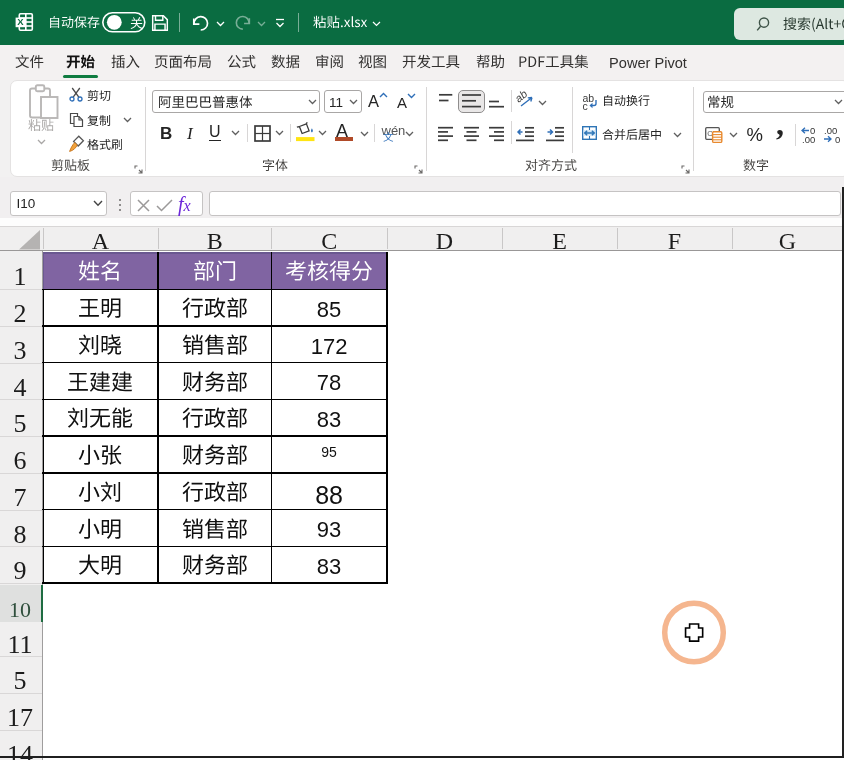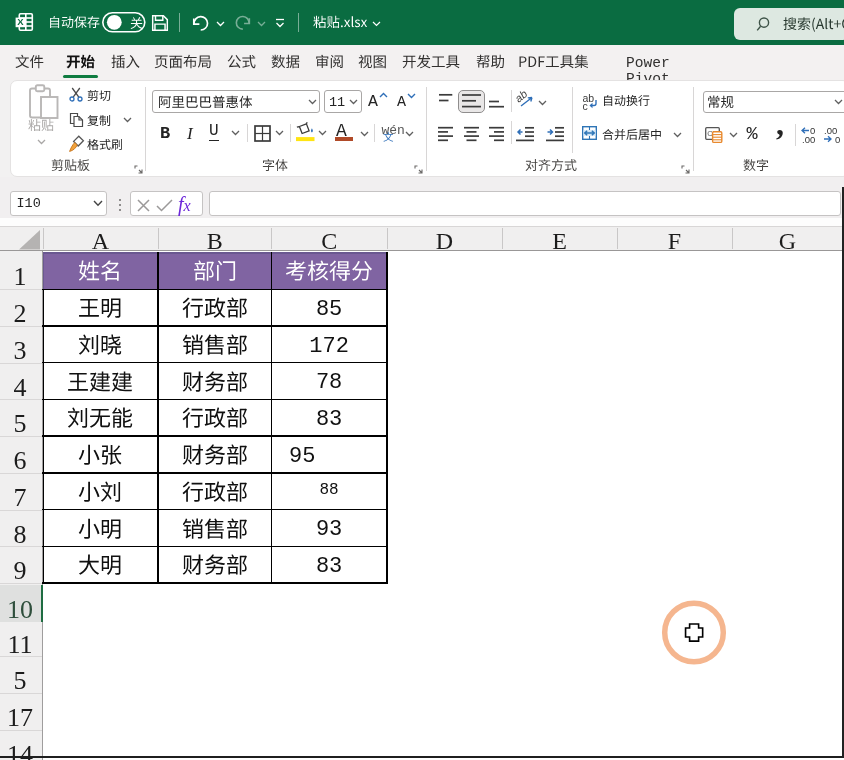--- a/index.html
+++ b/index.html
@@ -1,15 +1,15 @@
 <!DOCTYPE html>
 <html><head><meta charset="utf-8"><style>
 html,body{margin:0;padding:0;width:844px;height:760px;overflow:hidden;background:#fff;font-family:"Liberation Sans",sans-serif}
 .t{position:absolute;overflow:visible}
-.ls{font-family:Liberation Mono, monospace;position:absolute}
+.ls{font-family:Liberation Sans, sans-serif;position:absolute}
 .lf{font-family:"Liberation Serif",serif;position:absolute}
 .vsep{position:absolute;width:1px;background:#d8d6d6}
 .combo{position:absolute;background:#fff;border:1px solid #a9a7a6;border-radius:3px;box-sizing:border-box}
 .fbox{position:absolute;background:#fff;border:1px solid #c5c3c3;border-radius:3px;box-sizing:border-box}
 
 </style></head><body>
 <div style="position:absolute;left:0;top:0;width:844px;height:45px;background:#0a6c41"></div>
 <svg class="t" style="left:15px;top:12px" width="20" height="20" viewBox="0 0 20 20">
 <g fill="none" stroke="#fff" stroke-width="1.6">
 <rect x="4.3" y="1.8" width="13" height="16.4" rx="1.2"></rect>
@@ -430,21 +430,21 @@
 <div style="position:absolute;left:0;top:436.0px;width:42px;height:1px;background:#d9d7d7"></div>
 <div style="position:absolute;left:0;top:472.8px;width:42px;height:1px;background:#d9d7d7"></div>
 <div style="position:absolute;left:0;top:509.5px;width:42px;height:1px;background:#d9d7d7"></div>
 <div style="position:absolute;left:0;top:546.2px;width:42px;height:1px;background:#d9d7d7"></div>
 <div style="position:absolute;left:0;top:583.0px;width:42px;height:1px;background:#d9d7d7"></div>
 <div style="position:absolute;left:0;top:619.7px;width:42px;height:1px;background:#d9d7d7"></div>
 <div style="position:absolute;left:0;top:656.4px;width:42px;height:1px;background:#d9d7d7"></div>
 <div style="position:absolute;left:0;top:693.2px;width:42px;height:1px;background:#d9d7d7"></div>
 <div style="position:absolute;left:0;top:729.9px;width:42px;height:1px;background:#d9d7d7"></div>
 <div style="position:absolute;left:0;top:584.6px;width:43px;height:37.5px;background:#dfe0df;border-right:2.5px solid #1e6c41;box-sizing:border-box;z-index:1"></div>
-<div class="lf" style="position:absolute;left:0;top:585.2px;width:40px;height:36.7px;text-align:center;font-size:26px;line-height:49px;color:#2f4f3c;z-index:2">10</div>
+<div class="lf" style="position:absolute;left:0;top:585.2px;width:40px;height:36.7px;text-align:center;font-size:22px;line-height:49px;color:#2f4f3c;z-index:2">10</div>
 <div style="position:absolute;left:42.6px;top:252.4px;width:344.4px;height:36.73px;background:#8064A2"></div>
 <div style="position:absolute;left:42.6px;top:252.4px;width:344.4px;height:1.2px;background:#6a5890"></div>
 <div style="position:absolute;left:42.0px;top:288.5px;width:345.59999999999997px;height:1.4px;background:#000"></div>
 <div style="position:absolute;left:42.0px;top:325.3px;width:345.59999999999997px;height:1.4px;background:#000"></div>
 <div style="position:absolute;left:42.0px;top:362.0px;width:345.59999999999997px;height:1.4px;background:#000"></div>
 <div style="position:absolute;left:42.0px;top:398.7px;width:345.59999999999997px;height:1.4px;background:#000"></div>
 <div style="position:absolute;left:42.0px;top:435.4px;width:345.59999999999997px;height:1.4px;background:#000"></div>
 <div style="position:absolute;left:42.0px;top:472.2px;width:345.59999999999997px;height:1.4px;background:#000"></div>
 <div style="position:absolute;left:42.0px;top:508.9px;width:345.59999999999997px;height:1.4px;background:#000"></div>
 <div style="position:absolute;left:42.0px;top:545.6px;width:345.59999999999997px;height:1.4px;background:#000"></div>
@@ -490,28 +490,28 @@
 <svg class="t" style="left:181.7px;top:426.3px" width="2" height="2">
     <path d="M9.6 -17.2V-15.6H20.4V-17.2ZM5.9 -18.5C4.8 -16.9 2.6 -14.9 0.8 -13.7C1.1 -13.4 1.5 -12.7 1.7 -12.4C3.7 -13.8 6.0 -15.9 7.5 -17.8ZM8.6 -11.1V-9.5H16.0V-0.4C16.0 -0.0 15.9 0.1 15.4 0.1C15.0 0.1 13.6 0.1 12.0 0.1C12.2 0.5 12.5 1.2 12.5 1.7C14.7 1.7 15.9 1.7 16.7 1.5C17.4 1.2 17.7 0.7 17.7 -0.4V-9.5H21.0V-11.1ZM6.8 -13.8C5.2 -11.3 2.8 -8.7 0.5 -7.1C0.9 -6.8 1.5 -6.0 1.7 -5.7C2.5 -6.4 3.4 -7.1 4.2 -8.0V1.8H5.9V-9.8C6.8 -10.9 7.6 -12.1 8.3 -13.2Z M35.5 -18.5C34.9 -15.2 33.9 -12.0 32.4 -9.7V-10.5H29.4V-15.3H33.2V-16.9H23.1V-15.3H27.8V-3.0L25.6 -2.5V-12.0H24.0V-2.2L22.7 -1.9L23.1 -0.3C25.8 -0.9 29.7 -1.8 33.4 -2.7L33.2 -4.2L29.4 -3.3V-8.9H31.9L31.8 -8.8C32.1 -8.6 32.8 -8.0 33.1 -7.7C33.6 -8.4 34.1 -9.2 34.5 -10.1C35.1 -7.7 35.8 -5.6 36.8 -3.8C35.6 -2.0 33.9 -0.7 31.7 0.4C32.1 0.7 32.6 1.4 32.7 1.8C34.8 0.7 36.4 -0.6 37.7 -2.3C38.9 -0.6 40.3 0.8 42.2 1.8C42.4 1.3 42.9 0.7 43.3 0.4C41.4 -0.5 39.9 -2.0 38.7 -3.8C40.1 -6.2 41.0 -9.2 41.6 -12.8H43.1V-14.4H36.2C36.5 -15.6 36.9 -16.9 37.1 -18.2ZM35.7 -12.8H39.9C39.5 -9.9 38.8 -7.5 37.8 -5.4C36.7 -7.5 36.0 -9.9 35.5 -12.5Z M47.1 -13.8C47.7 -12.6 48.3 -11.0 48.5 -10.0L50.0 -10.4C49.8 -11.5 49.2 -13.0 48.5 -14.2ZM57.8 -17.3V1.7H59.3V-15.8H62.8C62.2 -14.1 61.4 -11.7 60.5 -9.9C62.5 -7.9 63.1 -6.2 63.1 -4.9C63.1 -4.1 62.9 -3.4 62.5 -3.1C62.2 -3.0 61.9 -2.9 61.6 -2.9C61.1 -2.9 60.5 -2.9 59.9 -3.0C60.1 -2.5 60.3 -1.8 60.3 -1.4C61.0 -1.4 61.7 -1.4 62.2 -1.4C62.7 -1.5 63.2 -1.6 63.6 -1.9C64.3 -2.4 64.6 -3.4 64.6 -4.7C64.6 -6.2 64.1 -8.0 62.1 -10.1C63.1 -12.1 64.1 -14.6 64.9 -16.7L63.7 -17.4L63.5 -17.3ZM49.4 -18.2C49.8 -17.5 50.1 -16.6 50.4 -15.9H45.8V-14.4H56.1V-15.9H52.1C51.8 -16.6 51.3 -17.7 50.9 -18.6ZM53.5 -14.3C53.2 -13.0 52.5 -11.2 51.9 -9.9H45.1V-8.4H56.6V-9.9H53.5C54.1 -11.1 54.7 -12.6 55.2 -13.9ZM46.4 -6.4V1.6H48.0V0.6H54.0V1.5H55.6V-6.4ZM48.0 -0.9V-4.9H54.0V-0.9Z" fill="#111111"></path>
   </svg>
 <div class="ls" style="position:absolute;left:289.1px;top:407.1px;width:80px;text-align:center;font-size:22px;color:#111">83</div>
 <svg class="t" style="left:78.3px;top:463.0px" width="2" height="2">
     <path d="M10.2 -18.2V-0.5C10.2 -0.1 10.0 0.0 9.6 0.1C9.1 0.1 7.5 0.1 5.9 0.0C6.2 0.5 6.5 1.3 6.6 1.8C8.7 1.8 10.1 1.7 10.9 1.5C11.7 1.2 12.0 0.7 12.0 -0.5V-18.2ZM15.5 -12.6C17.4 -9.4 19.2 -5.3 19.7 -2.7L21.5 -3.4C20.9 -6.0 19.0 -10.1 17.1 -13.2ZM4.4 -13.0C3.9 -10.1 2.7 -6.2 0.7 -3.9C1.2 -3.7 1.9 -3.3 2.3 -3.0C4.3 -5.5 5.6 -9.5 6.3 -12.7Z M40.6 -17.5C39.4 -15.2 37.3 -13.1 35.2 -11.7C35.5 -11.5 36.2 -10.9 36.4 -10.6C38.6 -12.1 40.8 -14.5 42.2 -17.0ZM24.6 -12.7C24.5 -10.6 24.2 -7.7 23.9 -6.0H28.3C28.1 -2.0 27.9 -0.5 27.5 -0.1C27.3 0.1 27.0 0.2 26.7 0.2C26.3 0.2 25.2 0.2 24.1 0.1C24.3 0.5 24.5 1.1 24.6 1.5C25.7 1.6 26.8 1.6 27.3 1.6C28.0 1.5 28.4 1.4 28.8 0.9C29.5 0.3 29.7 -1.6 30.0 -6.8C30.0 -7.0 30.1 -7.5 30.1 -7.5H25.7C25.8 -8.6 25.9 -9.9 26.0 -11.1H29.9V-17.6H24.0V-16.1H28.3V-12.7ZM32.4 1.9C32.8 1.6 33.4 1.3 37.8 -0.5C37.7 -0.9 37.7 -1.6 37.7 -2.1L34.4 -0.8V-8.4H36.5C37.5 -4.1 39.4 -0.5 42.2 1.5C42.5 1.0 43.0 0.4 43.4 0.1C40.8 -1.5 39.0 -4.7 38.1 -8.4H43.1V-9.9H34.4V-18.0H32.7V-9.9H30.3V-8.4H32.7V-1.0C32.7 -0.2 32.1 0.3 31.7 0.5C32.0 0.8 32.3 1.5 32.4 1.9Z" fill="#111111"></path>
   </svg>
 <svg class="t" style="left:181.7px;top:463.0px" width="2" height="2">
     <path d="M4.9 -14.7V-8.4C4.9 -5.5 4.7 -1.5 0.7 0.6C1.1 0.9 1.5 1.4 1.7 1.7C5.9 -0.8 6.4 -5.0 6.4 -8.3V-14.7ZM5.9 -2.8C6.9 -1.6 8.2 0.1 8.7 1.2L9.9 0.2C9.3 -0.8 8.0 -2.5 7.0 -3.7ZM1.9 -17.4V-3.9H3.2V-16.1H7.9V-4.0H9.3V-17.4ZM16.7 -18.5V-14.1H10.3V-12.6H16.2C14.8 -8.7 12.2 -4.7 9.7 -2.6C10.1 -2.3 10.6 -1.7 10.9 -1.3C13.1 -3.2 15.2 -6.4 16.7 -9.8V-0.4C16.7 -0.0 16.6 0.1 16.3 0.1C15.9 0.1 14.8 0.1 13.6 0.1C13.9 0.5 14.1 1.3 14.2 1.7C15.8 1.7 16.9 1.7 17.5 1.4C18.2 1.1 18.4 0.6 18.4 -0.4V-12.6H21.0V-14.1H18.4V-18.5Z M31.8 -8.4C31.7 -7.6 31.6 -6.9 31.4 -6.2H24.8V-4.8H30.9C29.6 -1.9 27.2 -0.4 23.3 0.3C23.5 0.6 24.0 1.4 24.2 1.7C28.5 0.7 31.2 -1.2 32.6 -4.8H39.3C39.0 -1.8 38.5 -0.5 38.0 -0.1C37.8 0.1 37.5 0.1 37.0 0.1C36.5 0.1 35.1 0.1 33.7 -0.0C34.0 0.4 34.2 1.0 34.2 1.5C35.6 1.5 36.9 1.5 37.5 1.5C38.3 1.5 38.8 1.3 39.3 0.9C40.1 0.2 40.6 -1.5 41.1 -5.5C41.1 -5.7 41.1 -6.2 41.1 -6.2H33.1C33.3 -6.8 33.4 -7.5 33.5 -8.2ZM38.4 -14.8C37.1 -13.5 35.3 -12.4 33.2 -11.6C31.5 -12.3 30.1 -13.3 29.1 -14.5L29.4 -14.8ZM30.4 -18.5C29.3 -16.6 27.1 -14.3 24.0 -12.7C24.3 -12.5 24.8 -11.9 25.0 -11.5C26.1 -12.1 27.1 -12.8 28.1 -13.6C28.9 -12.5 30.0 -11.6 31.3 -10.9C28.7 -10.1 25.8 -9.6 23.0 -9.3C23.3 -8.9 23.6 -8.3 23.7 -7.9C26.9 -8.2 30.2 -8.9 33.2 -10.1C35.7 -9.0 38.8 -8.4 42.2 -8.1C42.4 -8.6 42.8 -9.2 43.1 -9.6C40.2 -9.8 37.4 -10.2 35.1 -10.9C37.6 -12.1 39.6 -13.6 41.0 -15.6L40.0 -16.3L39.7 -16.2H30.7C31.3 -16.9 31.7 -17.5 32.1 -18.2Z M47.1 -13.8C47.7 -12.6 48.3 -11.0 48.5 -10.0L50.0 -10.4C49.8 -11.5 49.2 -13.0 48.5 -14.2ZM57.8 -17.3V1.7H59.3V-15.8H62.8C62.2 -14.1 61.4 -11.7 60.5 -9.9C62.5 -7.9 63.1 -6.2 63.1 -4.9C63.1 -4.1 62.9 -3.4 62.5 -3.1C62.2 -3.0 61.9 -2.9 61.6 -2.9C61.1 -2.9 60.5 -2.9 59.9 -3.0C60.1 -2.5 60.3 -1.8 60.3 -1.4C61.0 -1.4 61.7 -1.4 62.2 -1.4C62.7 -1.5 63.2 -1.6 63.6 -1.9C64.3 -2.4 64.6 -3.4 64.6 -4.7C64.6 -6.2 64.1 -8.0 62.1 -10.1C63.1 -12.1 64.1 -14.6 64.9 -16.7L63.7 -17.4L63.5 -17.3ZM49.4 -18.2C49.8 -17.5 50.1 -16.6 50.4 -15.9H45.8V-14.4H56.1V-15.9H52.1C51.8 -16.6 51.3 -17.7 50.9 -18.6ZM53.5 -14.3C53.2 -13.0 52.5 -11.2 51.9 -9.9H45.1V-8.4H56.6V-9.9H53.5C54.1 -11.1 54.7 -12.6 55.2 -13.9ZM46.4 -6.4V1.6H48.0V0.6H54.0V1.5H55.6V-6.4ZM48.0 -0.9V-4.9H54.0V-0.9Z" fill="#111111"></path>
   </svg>
-<div class="ls" style="position:absolute;left:289.1px;top:443.8px;width:80px;text-align:left;font-size:22px;color:#111">95</div>
+<div class="ls" style="position:absolute;left:289.1px;top:443.8px;width:80px;text-align:center;font-size:14px;color:#111">95</div>
 <svg class="t" style="left:78.3px;top:499.8px" width="2" height="2">
     <path d="M10.2 -18.2V-0.5C10.2 -0.1 10.0 0.0 9.6 0.1C9.1 0.1 7.5 0.1 5.9 0.0C6.2 0.5 6.5 1.3 6.6 1.8C8.7 1.8 10.1 1.7 10.9 1.5C11.7 1.2 12.0 0.7 12.0 -0.5V-18.2ZM15.5 -12.6C17.4 -9.4 19.2 -5.3 19.7 -2.7L21.5 -3.4C20.9 -6.0 19.0 -10.1 17.1 -13.2ZM4.4 -13.0C3.9 -10.1 2.7 -6.2 0.7 -3.9C1.2 -3.7 1.9 -3.3 2.3 -3.0C4.3 -5.5 5.6 -9.5 6.3 -12.7Z M35.8 -15.9V-3.9H37.4V-15.9ZM40.5 -18.1V-0.4C40.5 0.0 40.3 0.1 40.0 0.1C39.6 0.2 38.3 0.2 37.0 0.1C37.2 0.6 37.4 1.3 37.5 1.8C39.4 1.8 40.5 1.7 41.2 1.5C41.9 1.2 42.1 0.7 42.1 -0.4V-18.1ZM27.2 -17.9C27.8 -16.9 28.4 -15.6 28.7 -14.8H23.0V-13.3H30.8C30.4 -11.1 29.9 -9.1 29.2 -7.3C27.9 -8.8 26.5 -10.2 25.2 -11.4L24.1 -10.4C25.5 -9.0 27.1 -7.4 28.5 -5.7C27.1 -3.1 25.4 -1.0 22.9 0.5C23.3 0.8 23.9 1.4 24.1 1.8C26.4 0.2 28.2 -1.9 29.6 -4.4C30.7 -3.0 31.7 -1.6 32.3 -0.5L33.6 -1.7C32.8 -2.9 31.7 -4.4 30.3 -6.0C31.3 -8.1 32.0 -10.6 32.5 -13.3H34.4V-14.8H28.8L30.2 -15.5C29.9 -16.3 29.2 -17.6 28.6 -18.5Z" fill="#111111"></path>
   </svg>
 <svg class="t" style="left:181.7px;top:499.8px" width="2" height="2">
     <path d="M9.6 -17.2V-15.6H20.4V-17.2ZM5.9 -18.5C4.8 -16.9 2.6 -14.9 0.8 -13.7C1.1 -13.4 1.5 -12.7 1.7 -12.4C3.7 -13.8 6.0 -15.9 7.5 -17.8ZM8.6 -11.1V-9.5H16.0V-0.4C16.0 -0.0 15.9 0.1 15.4 0.1C15.0 0.1 13.6 0.1 12.0 0.1C12.2 0.5 12.5 1.2 12.5 1.7C14.7 1.7 15.9 1.7 16.7 1.5C17.4 1.2 17.7 0.7 17.7 -0.4V-9.5H21.0V-11.1ZM6.8 -13.8C5.2 -11.3 2.8 -8.7 0.5 -7.1C0.9 -6.8 1.5 -6.0 1.7 -5.7C2.5 -6.4 3.4 -7.1 4.2 -8.0V1.8H5.9V-9.8C6.8 -10.9 7.6 -12.1 8.3 -13.2Z M35.5 -18.5C34.9 -15.2 33.9 -12.0 32.4 -9.7V-10.5H29.4V-15.3H33.2V-16.9H23.1V-15.3H27.8V-3.0L25.6 -2.5V-12.0H24.0V-2.2L22.7 -1.9L23.1 -0.3C25.8 -0.9 29.7 -1.8 33.4 -2.7L33.2 -4.2L29.4 -3.3V-8.9H31.9L31.8 -8.8C32.1 -8.6 32.8 -8.0 33.1 -7.7C33.6 -8.4 34.1 -9.2 34.5 -10.1C35.1 -7.7 35.8 -5.6 36.8 -3.8C35.6 -2.0 33.9 -0.7 31.7 0.4C32.1 0.7 32.6 1.4 32.7 1.8C34.8 0.7 36.4 -0.6 37.7 -2.3C38.9 -0.6 40.3 0.8 42.2 1.8C42.4 1.3 42.9 0.7 43.3 0.4C41.4 -0.5 39.9 -2.0 38.7 -3.8C40.1 -6.2 41.0 -9.2 41.6 -12.8H43.1V-14.4H36.2C36.5 -15.6 36.9 -16.9 37.1 -18.2ZM35.7 -12.8H39.9C39.5 -9.9 38.8 -7.5 37.8 -5.4C36.7 -7.5 36.0 -9.9 35.5 -12.5Z M47.1 -13.8C47.7 -12.6 48.3 -11.0 48.5 -10.0L50.0 -10.4C49.8 -11.5 49.2 -13.0 48.5 -14.2ZM57.8 -17.3V1.7H59.3V-15.8H62.8C62.2 -14.1 61.4 -11.7 60.5 -9.9C62.5 -7.9 63.1 -6.2 63.1 -4.9C63.1 -4.1 62.9 -3.4 62.5 -3.1C62.2 -3.0 61.9 -2.9 61.6 -2.9C61.1 -2.9 60.5 -2.9 59.9 -3.0C60.1 -2.5 60.3 -1.8 60.3 -1.4C61.0 -1.4 61.7 -1.4 62.2 -1.4C62.7 -1.5 63.2 -1.6 63.6 -1.9C64.3 -2.4 64.6 -3.4 64.6 -4.7C64.6 -6.2 64.1 -8.0 62.1 -10.1C63.1 -12.1 64.1 -14.6 64.9 -16.7L63.7 -17.4L63.5 -17.3ZM49.4 -18.2C49.8 -17.5 50.1 -16.6 50.4 -15.9H45.8V-14.4H56.1V-15.9H52.1C51.8 -16.6 51.3 -17.7 50.9 -18.6ZM53.5 -14.3C53.2 -13.0 52.5 -11.2 51.9 -9.9H45.1V-8.4H56.6V-9.9H53.5C54.1 -11.1 54.7 -12.6 55.2 -13.9ZM46.4 -6.4V1.6H48.0V0.6H54.0V1.5H55.6V-6.4ZM48.0 -0.9V-4.9H54.0V-0.9Z" fill="#111111"></path>
   </svg>
-<div class="ls" style="position:absolute;left:289.1px;top:480.6px;width:80px;text-align:center;font-size:16px;color:#111">88</div>
+<div class="ls" style="position:absolute;left:289.1px;top:480.6px;width:80px;text-align:center;font-size:25px;color:#111">88</div>
 <svg class="t" style="left:78.3px;top:536.5px" width="2" height="2">
     <path d="M10.2 -18.2V-0.5C10.2 -0.1 10.0 0.0 9.6 0.1C9.1 0.1 7.5 0.1 5.9 0.0C6.2 0.5 6.5 1.3 6.6 1.8C8.7 1.8 10.1 1.7 10.9 1.5C11.7 1.2 12.0 0.7 12.0 -0.5V-18.2ZM15.5 -12.6C17.4 -9.4 19.2 -5.3 19.7 -2.7L21.5 -3.4C20.9 -6.0 19.0 -10.1 17.1 -13.2ZM4.4 -13.0C3.9 -10.1 2.7 -6.2 0.7 -3.9C1.2 -3.7 1.9 -3.3 2.3 -3.0C4.3 -5.5 5.6 -9.5 6.3 -12.7Z M29.4 -9.9V-5.5H25.3V-9.9ZM29.4 -11.4H25.3V-15.6H29.4ZM23.8 -17.1V-1.9H25.3V-4.0H31.0V-17.1ZM40.8 -16.0V-12.2H34.6V-16.0ZM33.0 -17.5V-9.7C33.0 -6.3 32.6 -2.1 28.9 0.8C29.3 1.0 29.9 1.6 30.1 1.9C32.6 -0.0 33.8 -2.7 34.3 -5.3H40.8V-0.4C40.8 -0.0 40.6 0.1 40.2 0.1C39.9 0.1 38.5 0.2 37.0 0.1C37.3 0.5 37.6 1.3 37.6 1.7C39.6 1.7 40.7 1.7 41.5 1.4C42.2 1.1 42.4 0.6 42.4 -0.4V-17.5ZM40.8 -10.7V-6.8H34.5C34.6 -7.8 34.6 -8.8 34.6 -9.7V-10.7Z" fill="#111111"></path>
   </svg>
 <svg class="t" style="left:181.7px;top:536.5px" width="2" height="2">
     <path d="M9.6 -17.1C10.5 -15.8 11.4 -14.1 11.7 -13.0L13.1 -13.7C12.7 -14.8 11.8 -16.5 10.9 -17.7ZM19.5 -17.9C19.0 -16.6 18.0 -14.8 17.2 -13.7L18.5 -13.1C19.2 -14.1 20.2 -15.8 21.0 -17.2ZM3.9 -18.4C3.3 -16.4 2.1 -14.5 0.8 -13.1C1.1 -12.8 1.5 -12.0 1.6 -11.7C2.4 -12.4 3.0 -13.3 3.6 -14.3H9.0V-15.8H4.5C4.8 -16.5 5.1 -17.3 5.3 -18.0ZM1.4 -7.6V-6.0H4.5V-1.7C4.5 -0.7 3.8 -0.1 3.5 0.1C3.7 0.4 4.1 1.1 4.3 1.5C4.6 1.1 5.2 0.7 8.9 -1.3C8.8 -1.6 8.6 -2.3 8.6 -2.7L6.0 -1.4V-6.0H9.1V-7.6H6.0V-10.5H8.6V-12.0H2.3V-10.5H4.5V-7.6ZM11.4 -6.9H18.8V-4.5H11.4ZM11.4 -8.3V-10.6H18.8V-8.3ZM14.4 -18.5V-12.2H9.9V1.8H11.4V-3.1H18.8V-0.3C18.8 -0.0 18.7 0.1 18.4 0.1C18.1 0.1 16.9 0.1 15.7 0.1C15.9 0.5 16.1 1.1 16.2 1.6C17.9 1.6 18.9 1.6 19.5 1.3C20.1 1.0 20.3 0.5 20.3 -0.3V-12.2L18.8 -12.2H16.0V-18.5Z M27.5 -18.5C26.4 -16.0 24.6 -13.6 22.7 -12.0C23.0 -11.7 23.6 -11.1 23.9 -10.8C24.5 -11.4 25.2 -12.1 25.9 -12.9V-5.6H27.5V-6.5H41.8V-7.8H34.7V-9.4H40.3V-10.6H34.7V-12.1H40.3V-13.3H34.7V-14.8H41.3V-16.1H35.0C34.7 -16.8 34.2 -17.8 33.7 -18.5L32.3 -18.1C32.6 -17.4 33.0 -16.7 33.2 -16.1H28.0C28.4 -16.7 28.7 -17.4 29.0 -18.0ZM25.8 -4.9V1.8H27.5V0.7H38.9V1.8H40.5V-4.9ZM27.5 -0.6V-3.5H38.9V-0.6ZM33.1 -12.1V-10.6H27.5V-12.1ZM33.1 -13.3H27.5V-14.8H33.1ZM33.1 -9.4V-7.8H27.5V-9.4Z M47.1 -13.8C47.7 -12.6 48.3 -11.0 48.5 -10.0L50.0 -10.4C49.8 -11.5 49.2 -13.0 48.5 -14.2ZM57.8 -17.3V1.7H59.3V-15.8H62.8C62.2 -14.1 61.4 -11.7 60.5 -9.9C62.5 -7.9 63.1 -6.2 63.1 -4.9C63.1 -4.1 62.9 -3.4 62.5 -3.1C62.2 -3.0 61.9 -2.9 61.6 -2.9C61.1 -2.9 60.5 -2.9 59.9 -3.0C60.1 -2.5 60.3 -1.8 60.3 -1.4C61.0 -1.4 61.7 -1.4 62.2 -1.4C62.7 -1.5 63.2 -1.6 63.6 -1.9C64.3 -2.4 64.6 -3.4 64.6 -4.7C64.6 -6.2 64.1 -8.0 62.1 -10.1C63.1 -12.1 64.1 -14.6 64.9 -16.7L63.7 -17.4L63.5 -17.3ZM49.4 -18.2C49.8 -17.5 50.1 -16.6 50.4 -15.9H45.8V-14.4H56.1V-15.9H52.1C51.8 -16.6 51.3 -17.7 50.9 -18.6ZM53.5 -14.3C53.2 -13.0 52.5 -11.2 51.9 -9.9H45.1V-8.4H56.6V-9.9H53.5C54.1 -11.1 54.7 -12.6 55.2 -13.9ZM46.4 -6.4V1.6H48.0V0.6H54.0V1.5H55.6V-6.4ZM48.0 -0.9V-4.9H54.0V-0.9Z" fill="#111111"></path>
   </svg>
 <div class="ls" style="position:absolute;left:289.1px;top:517.3px;width:80px;text-align:center;font-size:22px;color:#111">93</div>
 <svg class="t" style="left:78.3px;top:573.2px" width="2" height="2">
     <path d="M10.1 -18.5C10.1 -16.7 10.1 -14.5 9.8 -12.2H1.4V-10.5H9.5C8.6 -6.3 6.4 -2.0 0.9 0.4C1.4 0.7 1.9 1.3 2.2 1.7C7.6 -0.7 9.9 -5.0 11.0 -9.2C12.7 -4.2 15.6 -0.3 19.8 1.7C20.1 1.2 20.7 0.5 21.1 0.2C16.8 -1.6 13.9 -5.6 12.4 -10.5H20.7V-12.2H11.6C11.9 -14.5 11.9 -16.7 11.9 -18.5Z M29.4 -9.9V-5.5H25.3V-9.9ZM29.4 -11.4H25.3V-15.6H29.4ZM23.8 -17.1V-1.9H25.3V-4.0H31.0V-17.1ZM40.8 -16.0V-12.2H34.6V-16.0ZM33.0 -17.5V-9.7C33.0 -6.3 32.6 -2.1 28.9 0.8C29.3 1.0 29.9 1.6 30.1 1.9C32.6 -0.0 33.8 -2.7 34.3 -5.3H40.8V-0.4C40.8 -0.0 40.6 0.1 40.2 0.1C39.9 0.1 38.5 0.2 37.0 0.1C37.3 0.5 37.6 1.3 37.6 1.7C39.6 1.7 40.7 1.7 41.5 1.4C42.2 1.1 42.4 0.6 42.4 -0.4V-17.5ZM40.8 -10.7V-6.8H34.5C34.6 -7.8 34.6 -8.8 34.6 -9.7V-10.7Z" fill="#111111"></path>
   </svg>

